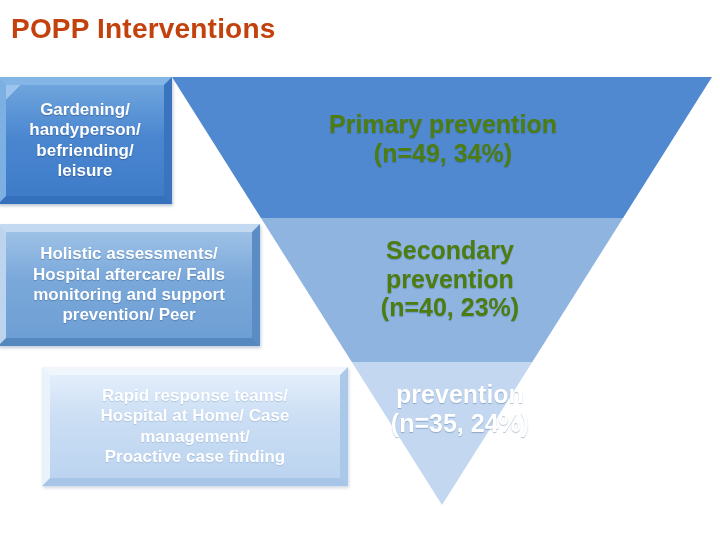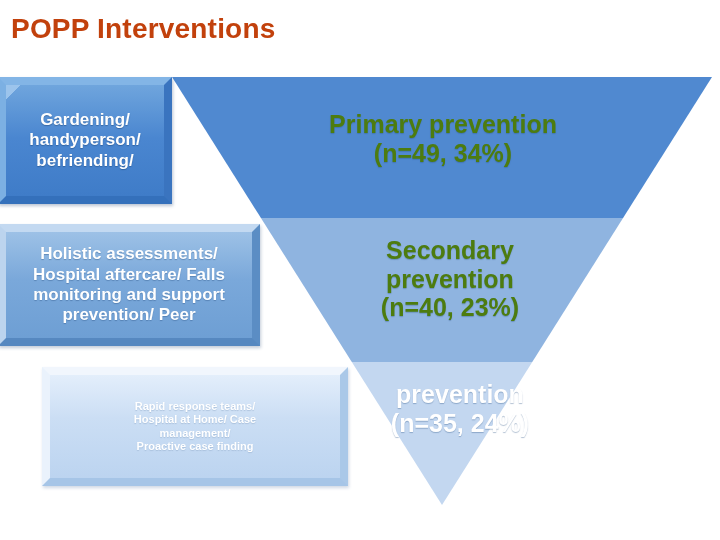--- a/index.html
+++ b/index.html
@@ -70,21 +70,21 @@
     border-top:8px solid #c3d9f1;
     border-left:8px solid #bcd4ee;
     border-right:8px solid #5b8dc4;
     border-bottom:8px solid #5688c0;
     box-shadow:1px 2px 3px rgba(60,90,130,.3);
     text-shadow:0 1px 1px rgba(50,90,140,.45);
   }
 
   
   #box3{
-    left:42px;top:367px;width:306px;height:119px;font-size:11px;
+    left:42px;top:367px;width:306px;height:119px;font-size:17px;
     background:linear-gradient(180deg,#e3eefb 0%,#cbdef4 42%,#bcd4f0 100%);
     border-top:8px solid #f1f6fd;
     border-left:8px solid #eaf2fc;
     border-right:8px solid #aac8e8;
     border-bottom:8px solid #a6c5e7;
     box-shadow:1px 2px 3px rgba(90,120,160,.28);
     text-shadow:0 1px 1px rgba(150,175,205,.6);
   }
 
   
@@ -135,20 +135,21 @@
   <div class="tri-label" id="lab-tertiary">
     <div>prevention</div>
     <div>(n=35, 24%)</div>
   </div>
 
   <div class="bevel" id="box1">
     <div class="inner">
       <div>Gardening/</div>
       <div>handyperson/</div>
       <div>befriending/</div>
+      <div>leisure</div>
     </div>
   </div>
 
   <div class="bevel" id="box2">
     <div class="inner">
       <div>Holistic assessments/</div>
       <div>Hospital aftercare/ Falls</div>
       <div>monitoring and support</div>
       <div>prevention/ Peer</div>
     </div>

